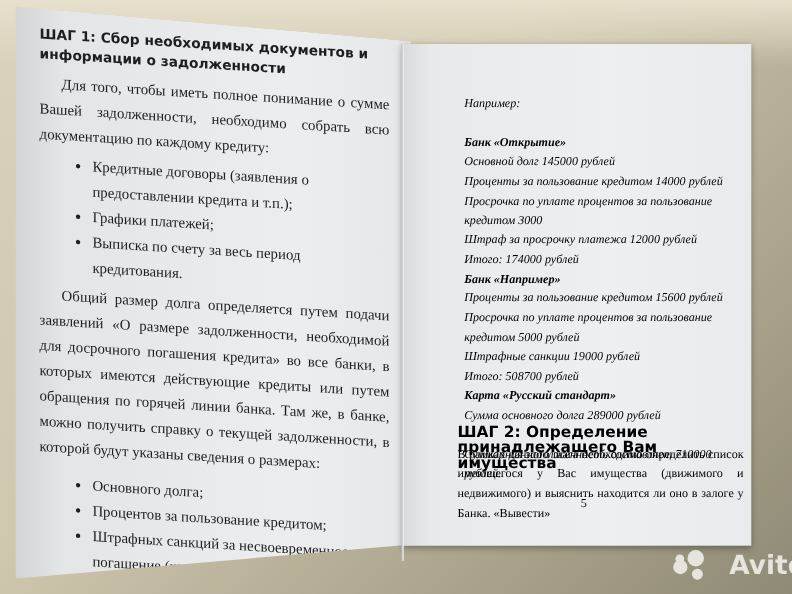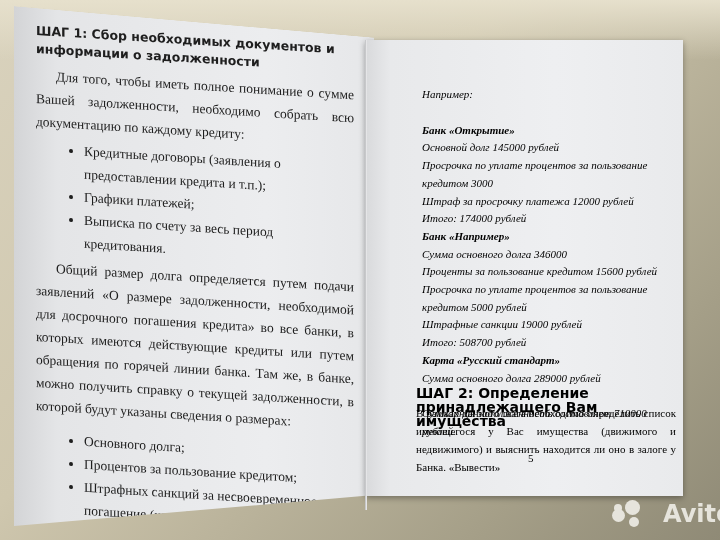--- a/index.html
+++ b/index.html
@@ -93,25 +93,25 @@
 </div>
 
 <div class="page page-right"></div>
 <div class="spine"></div>
 
 <div class="content-right">
   <p class="row">Например:</p>
   <div class="gap"></div>
   <p class="row bank">Банк «Открытие»</p>
   <p class="row">Основной долг 145000 рублей</p>
+  <p class="row">Проценты за пользование кредитом  14000 рублей</p>
   <p class="row">Просрочка по уплате процентов за пользование кредитом 3000</p>
   <p class="row">Штраф за просрочку платежа 12000 рублей</p>
   <p class="row">Итого: 174000 рублей</p>
   <p class="row bank">Банк «Например»</p>
-  <p class="row">Сумма основного долга 346000</p>
   <p class="row">Проценты за пользование кредитом 15600 рублей</p>
   <p class="row">Просрочка по уплате процентов за пользование кредитом 5000 рублей</p>
   <p class="row">Штрафные санкции 19000 рублей</p>
   <p class="row">Итого: 508700 рублей</p>
   <p class="row bank">Карта «Русский стандарт»</p>
   <p class="row">Сумма основного долга 289000 рублей</p>
   <div class="gap"></div>
   <p class="row">Суммарная задолженность составляет 710000 рублей.</p>
 </div>
 

